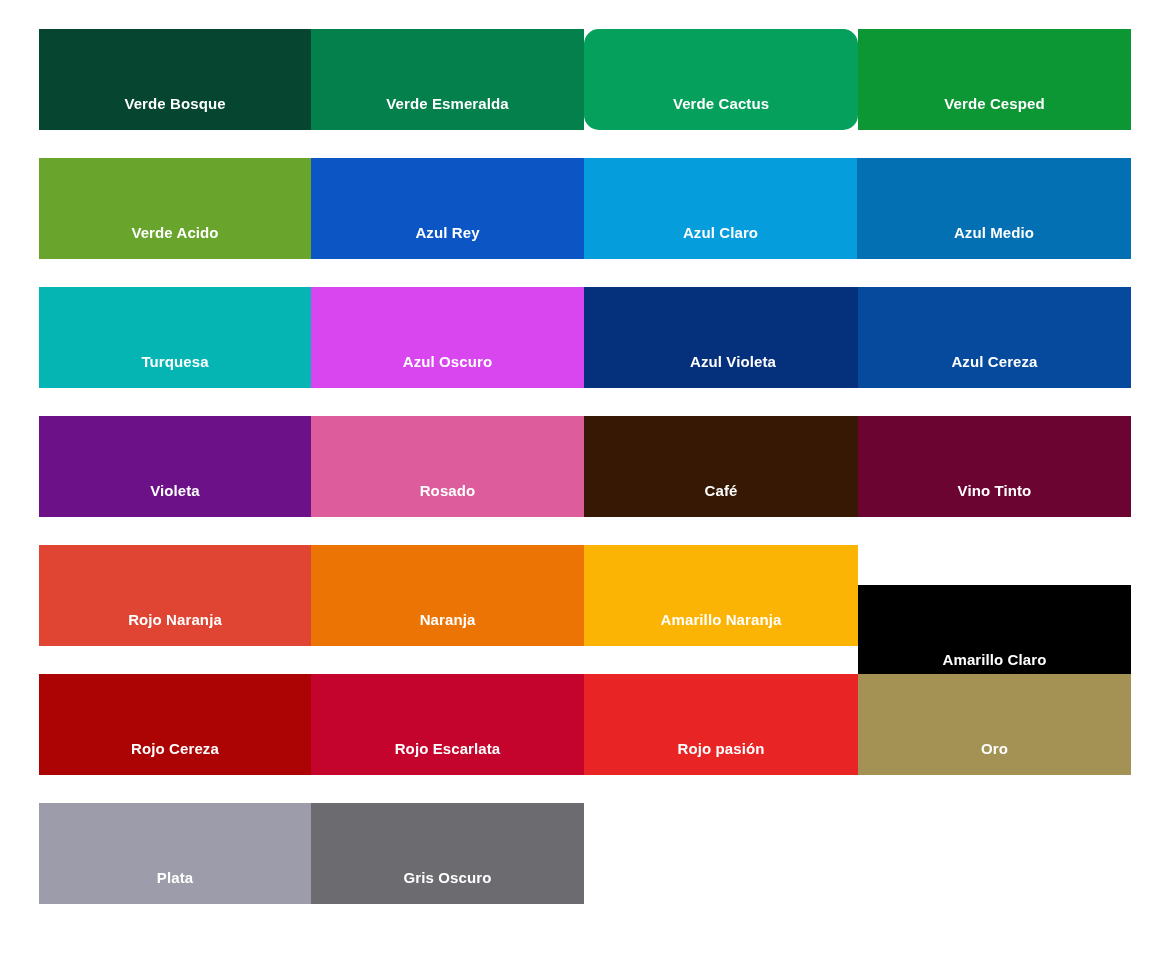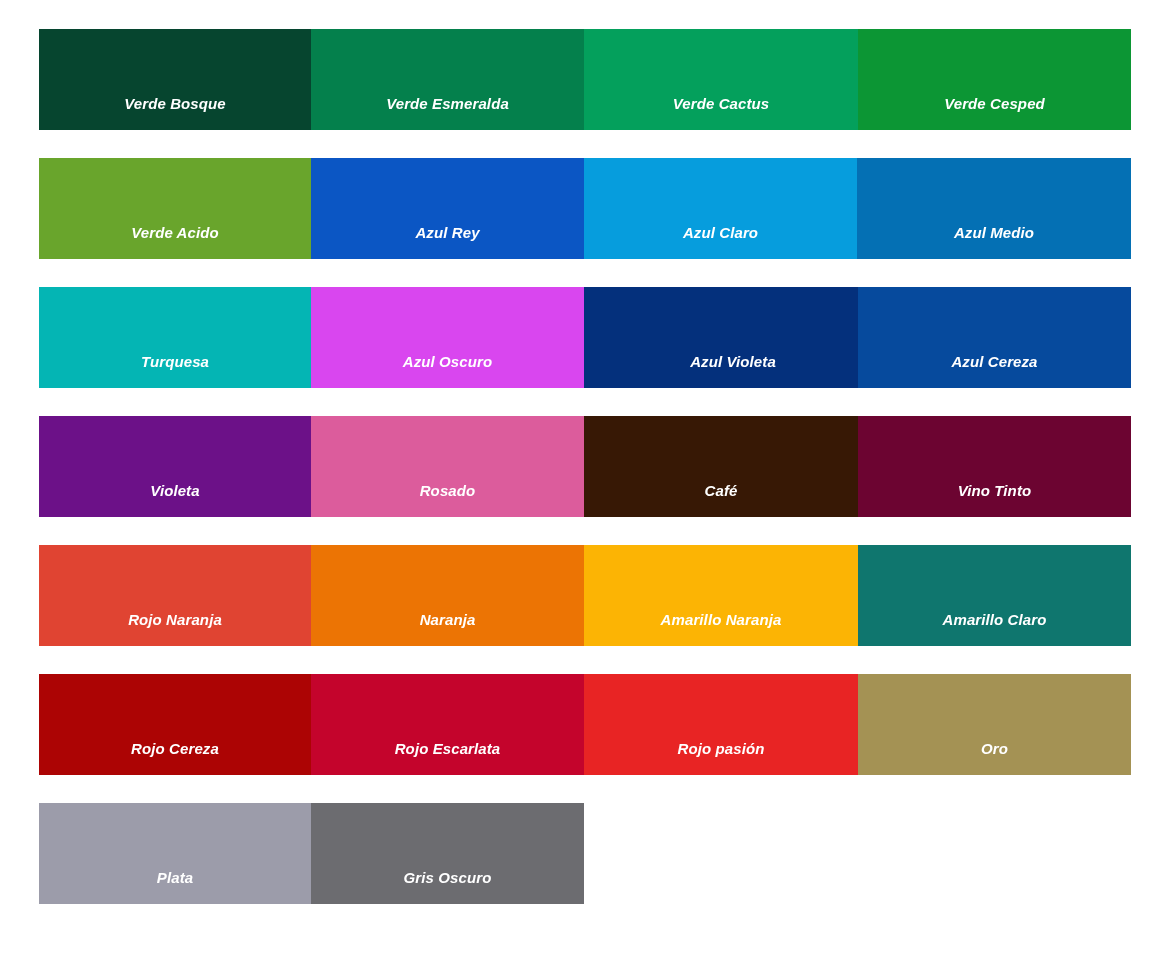--- a/index.html
+++ b/index.html
@@ -26,21 +26,20 @@
     height: 101px;
     margin-bottom: 28px;
   }
   .swatch {
     position: relative;
     height: 101px;
     box-sizing: border-box;
     display: flex;
     align-items: flex-end;
     justify-content: center;
-    font-style: italic;
   }
   .swatch-label {
     display: block;
     width: 100%;
     text-align: center;
     color: #ffffff;
     font-size: 15px;
     font-weight: bold;
     letter-spacing: 0.1px;
     line-height: 1;
@@ -52,21 +51,21 @@
 <body>
 
 <div class="palette">
   <div class="swatch-row">
       <div class="swatch" style="width: 272px; background-color: rgb(6, 69, 47);">
         <span class="swatch-label">Verde Bosque</span>
       </div>
       <div class="swatch" style="width: 273px; background-color: rgb(4, 128, 76);">
         <span class="swatch-label">Verde Esmeralda</span>
       </div>
-      <div class="swatch" style="width: 274px; background-color: rgb(4, 160, 92);">
+      <div class="swatch" style="width: 274px; background-color: rgb(4, 160, 92); border-radius: 15px;">
         <span class="swatch-label">Verde Cactus</span>
       </div>
       <div class="swatch" style="width: 273px; background-color: rgb(12, 150, 52);">
         <span class="swatch-label">Verde Cesped</span>
       </div>
     </div>
   <div class="swatch-row">
       <div class="swatch" style="width: 272px; background-color: rgb(105, 165, 44);">
         <span class="swatch-label">Verde Acido</span>
       </div>
@@ -111,21 +110,21 @@
   <div class="swatch-row">
       <div class="swatch" style="width: 272px; background-color: rgb(224, 68, 50);">
         <span class="swatch-label">Rojo Naranja</span>
       </div>
       <div class="swatch" style="width: 273px; background-color: rgb(236, 116, 4);">
         <span class="swatch-label">Naranja</span>
       </div>
       <div class="swatch" style="width: 274px; background-color: rgb(252, 180, 4);">
         <span class="swatch-label">Amarillo Naranja</span>
       </div>
-      <div class="swatch" style="width: 273px; background-color: #0f766e;">
+      <div class="swatch" style="width: 273px; background-color: #000000; margin-top: 40px;">
         <span class="swatch-label">Amarillo Claro</span>
       </div>
     </div>
   <div class="swatch-row">
       <div class="swatch" style="width: 272px; background-color: rgb(172, 4, 4);">
         <span class="swatch-label">Rojo Cereza</span>
       </div>
       <div class="swatch" style="width: 273px; background-color: rgb(196, 4, 44);">
         <span class="swatch-label">Rojo Escarlata</span>
       </div>

